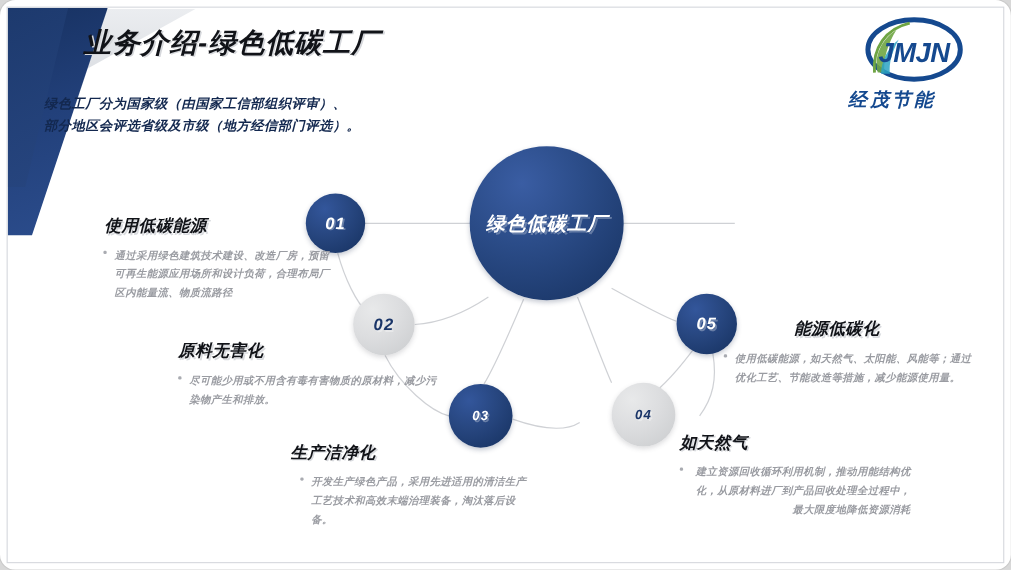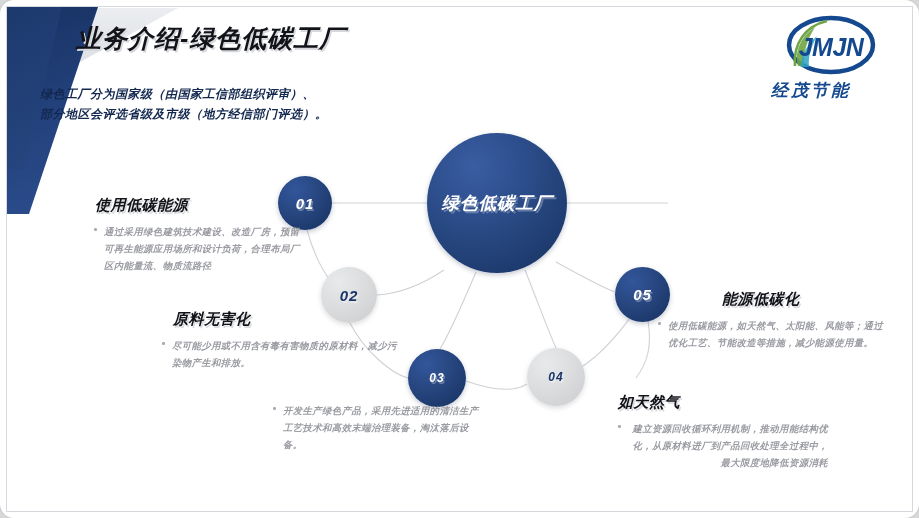--- a/index.html
+++ b/index.html
@@ -94,21 +94,21 @@
   #node-center .center-label{
     font-size:17.5px;font-weight:bold;font-style:italic;color:#fff;
     letter-spacing:1px;
     text-shadow:2px 2px 0 rgba(150,165,195,.55);
     white-space:nowrap;
   }
 
   #node-01{left:278px;top:176px;width:54px;height:54px;}
   #node-02{left:321px;top:267px;width:56px;height:56px;}
   #node-03{left:408px;top:349px;width:58px;height:58px;}
-  #node-04{left:527px;top:348px;width:58px;height:58px;align-items:center;}
+  #node-04{left:556px;top:348px;width:58px;height:58px;align-items:center;}
   #node-05{left:615px;top:267px;width:55px;height:55px;}
   .node .num{font-size:15px;letter-spacing:1px;}
   #node-03 .num,#node-04 .num{font-size:12px;}
 
   
   .block{position:absolute;}
   .block h3{
     margin:0 0 8px 0;
     font-size:15px;font-weight:bold;font-style:italic;color:#111318;
     letter-spacing:.5px;
@@ -125,21 +125,21 @@
     width:2.5px;height:2.5px;background:#a9abb1;border-radius:50%;
   }
   .block .body .txt{display:block;}
 
   
   #blk-01{left:92px;top:196px;width:225px;}
   #blk-01 h3{margin-left:3px;}
   #blk-01 .body{margin-left:12px;width:198px;}
 
   #blk-02{left:160px;top:310px;width:250px;}
-  #blk-02 h3{margin-left:13px;}
+  #blk-02 h3{margin-left:2px;}
   #blk-02 .body{margin-left:12px;width:225px;}
 
   #blk-03{left:261px;top:402px;width:250px;}
   #blk-03 h3{margin-left:3px;}
   #blk-03 .body{margin-left:22px;width:205px;}
 
   #blk-04{left:600px;top:393px;width:260px;}
   #blk-04 h3{margin-left:18px;}
   #blk-04 .body{margin-left:28px;width:200px;text-align:right;}
 
@@ -231,20 +231,21 @@
 
     <div class="block" id="blk-02">
       <h3>原料无害化</h3>
       <div class="body">
         <span class="dot"></span>
         <span class="txt">尽可能少用或不用含有毒有害物质的原材料，减少污染物产生和排放。</span>
       </div>
     </div>
 
     <div class="block" id="blk-03">
+      <h3>生产洁净化</h3>
       <div class="body">
         <span class="dot"></span>
         <span class="txt">开发生产绿色产品，采用先进适用的清洁生产工艺技术和高效末端治理装备，淘汰落后设备。</span>
       </div>
     </div>
 
     <div class="block" id="blk-04">
       <h3>如天然气</h3>
       <div class="body">
         <span class="dot"></span>

